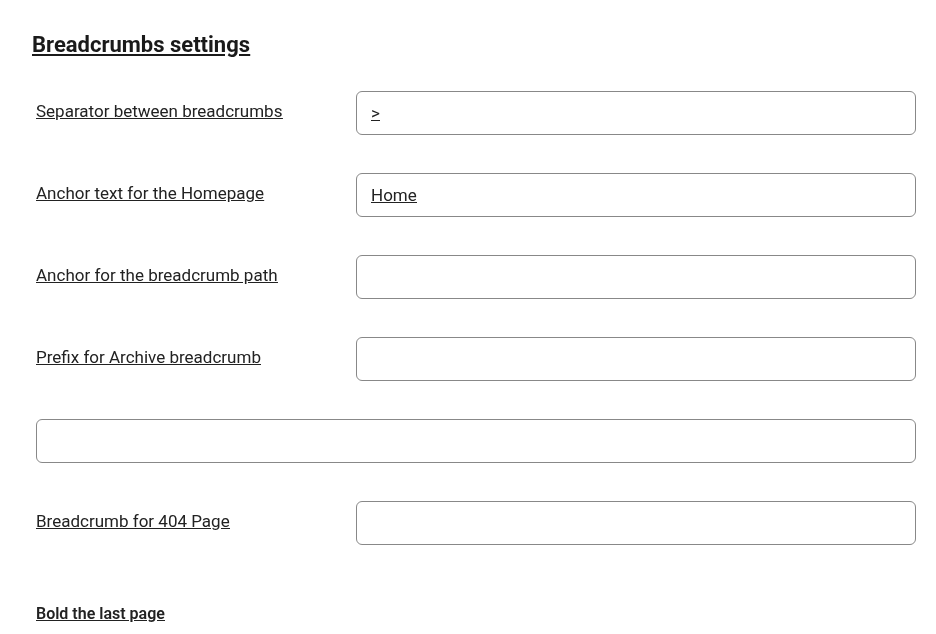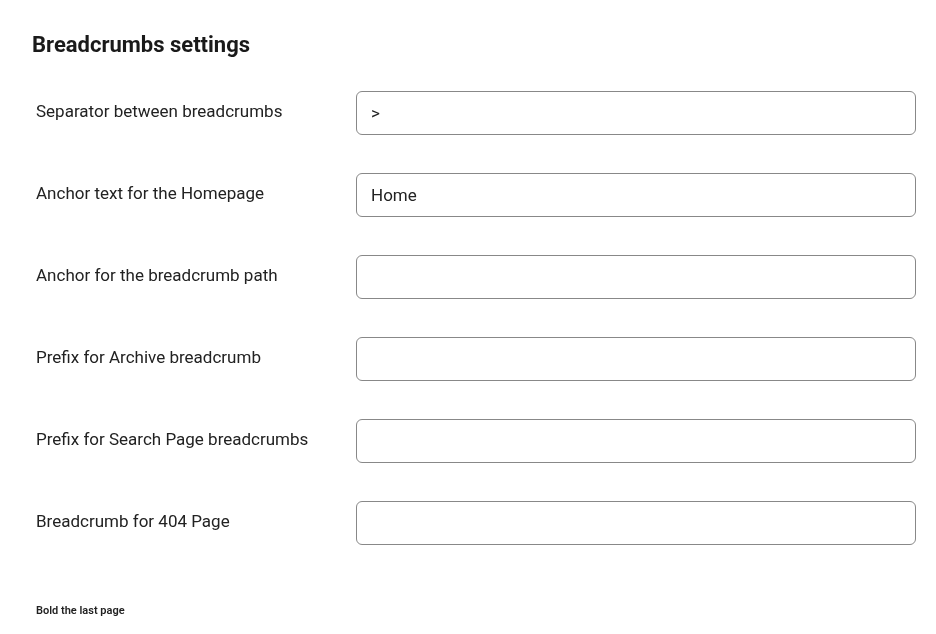--- a/index.html
+++ b/index.html
@@ -1,18 +1,19 @@
 <!DOCTYPE html>
 <html><head>
   <meta charset="utf-8">
   <style>
     * {
       box-sizing: border-box;
       margin: 4px;
       padding: 0;
+      text-decoration: underline;
     }
     body {
       font-family: -apple-system, BlinkMacSystemFont, "Segoe UI", Roboto, Helvetica, Arial, sans-serif;
       background: #ffffff;
       padding: 20px;
       width: 936px;
       color: #222;
     }
     .page-title {
       font-size: 22px;
@@ -42,21 +43,21 @@
       border: 1px solid #888;
       border-radius: 6px;
       background: #fff;
       color: #222;
       font-family: inherit;
     }
     .toggle-section {
       margin-top: 55px;
     }
     .toggle-label {
-      font-size: 11px;
+      font-size: 16px;
       font-weight: 600;
       color: #222;
       margin-bottom: 14px;
     }
     .toggle-group {
       display: inline-flex;
       border-radius: 16px;
       overflow: hidden;
       width: 370px;
       height: 24px;
@@ -98,21 +99,20 @@
   <label class="form-label">Anchor for the breadcrumb path</label>
   <input type="text" class="form-input" value="" style="">
 </div>
 
 <div class="form-row">
   <label class="form-label">Prefix for Archive breadcrumb</label>
   <input type="text" class="form-input" value="" style="">
 </div>
 
 <div class="form-row">
-  <label class="form-label">Prefix for Search Page breadcrumbs</label>
   <input type="text" class="form-input" value="" style="">
 </div>
 
 <div class="form-row">
   <label class="form-label">Breadcrumb for 404 Page</label>
   <input type="text" class="form-input" value="" style="">
 </div>
 
 <div class="toggle-section">
   <div class="toggle-label">Bold the last page</div>

